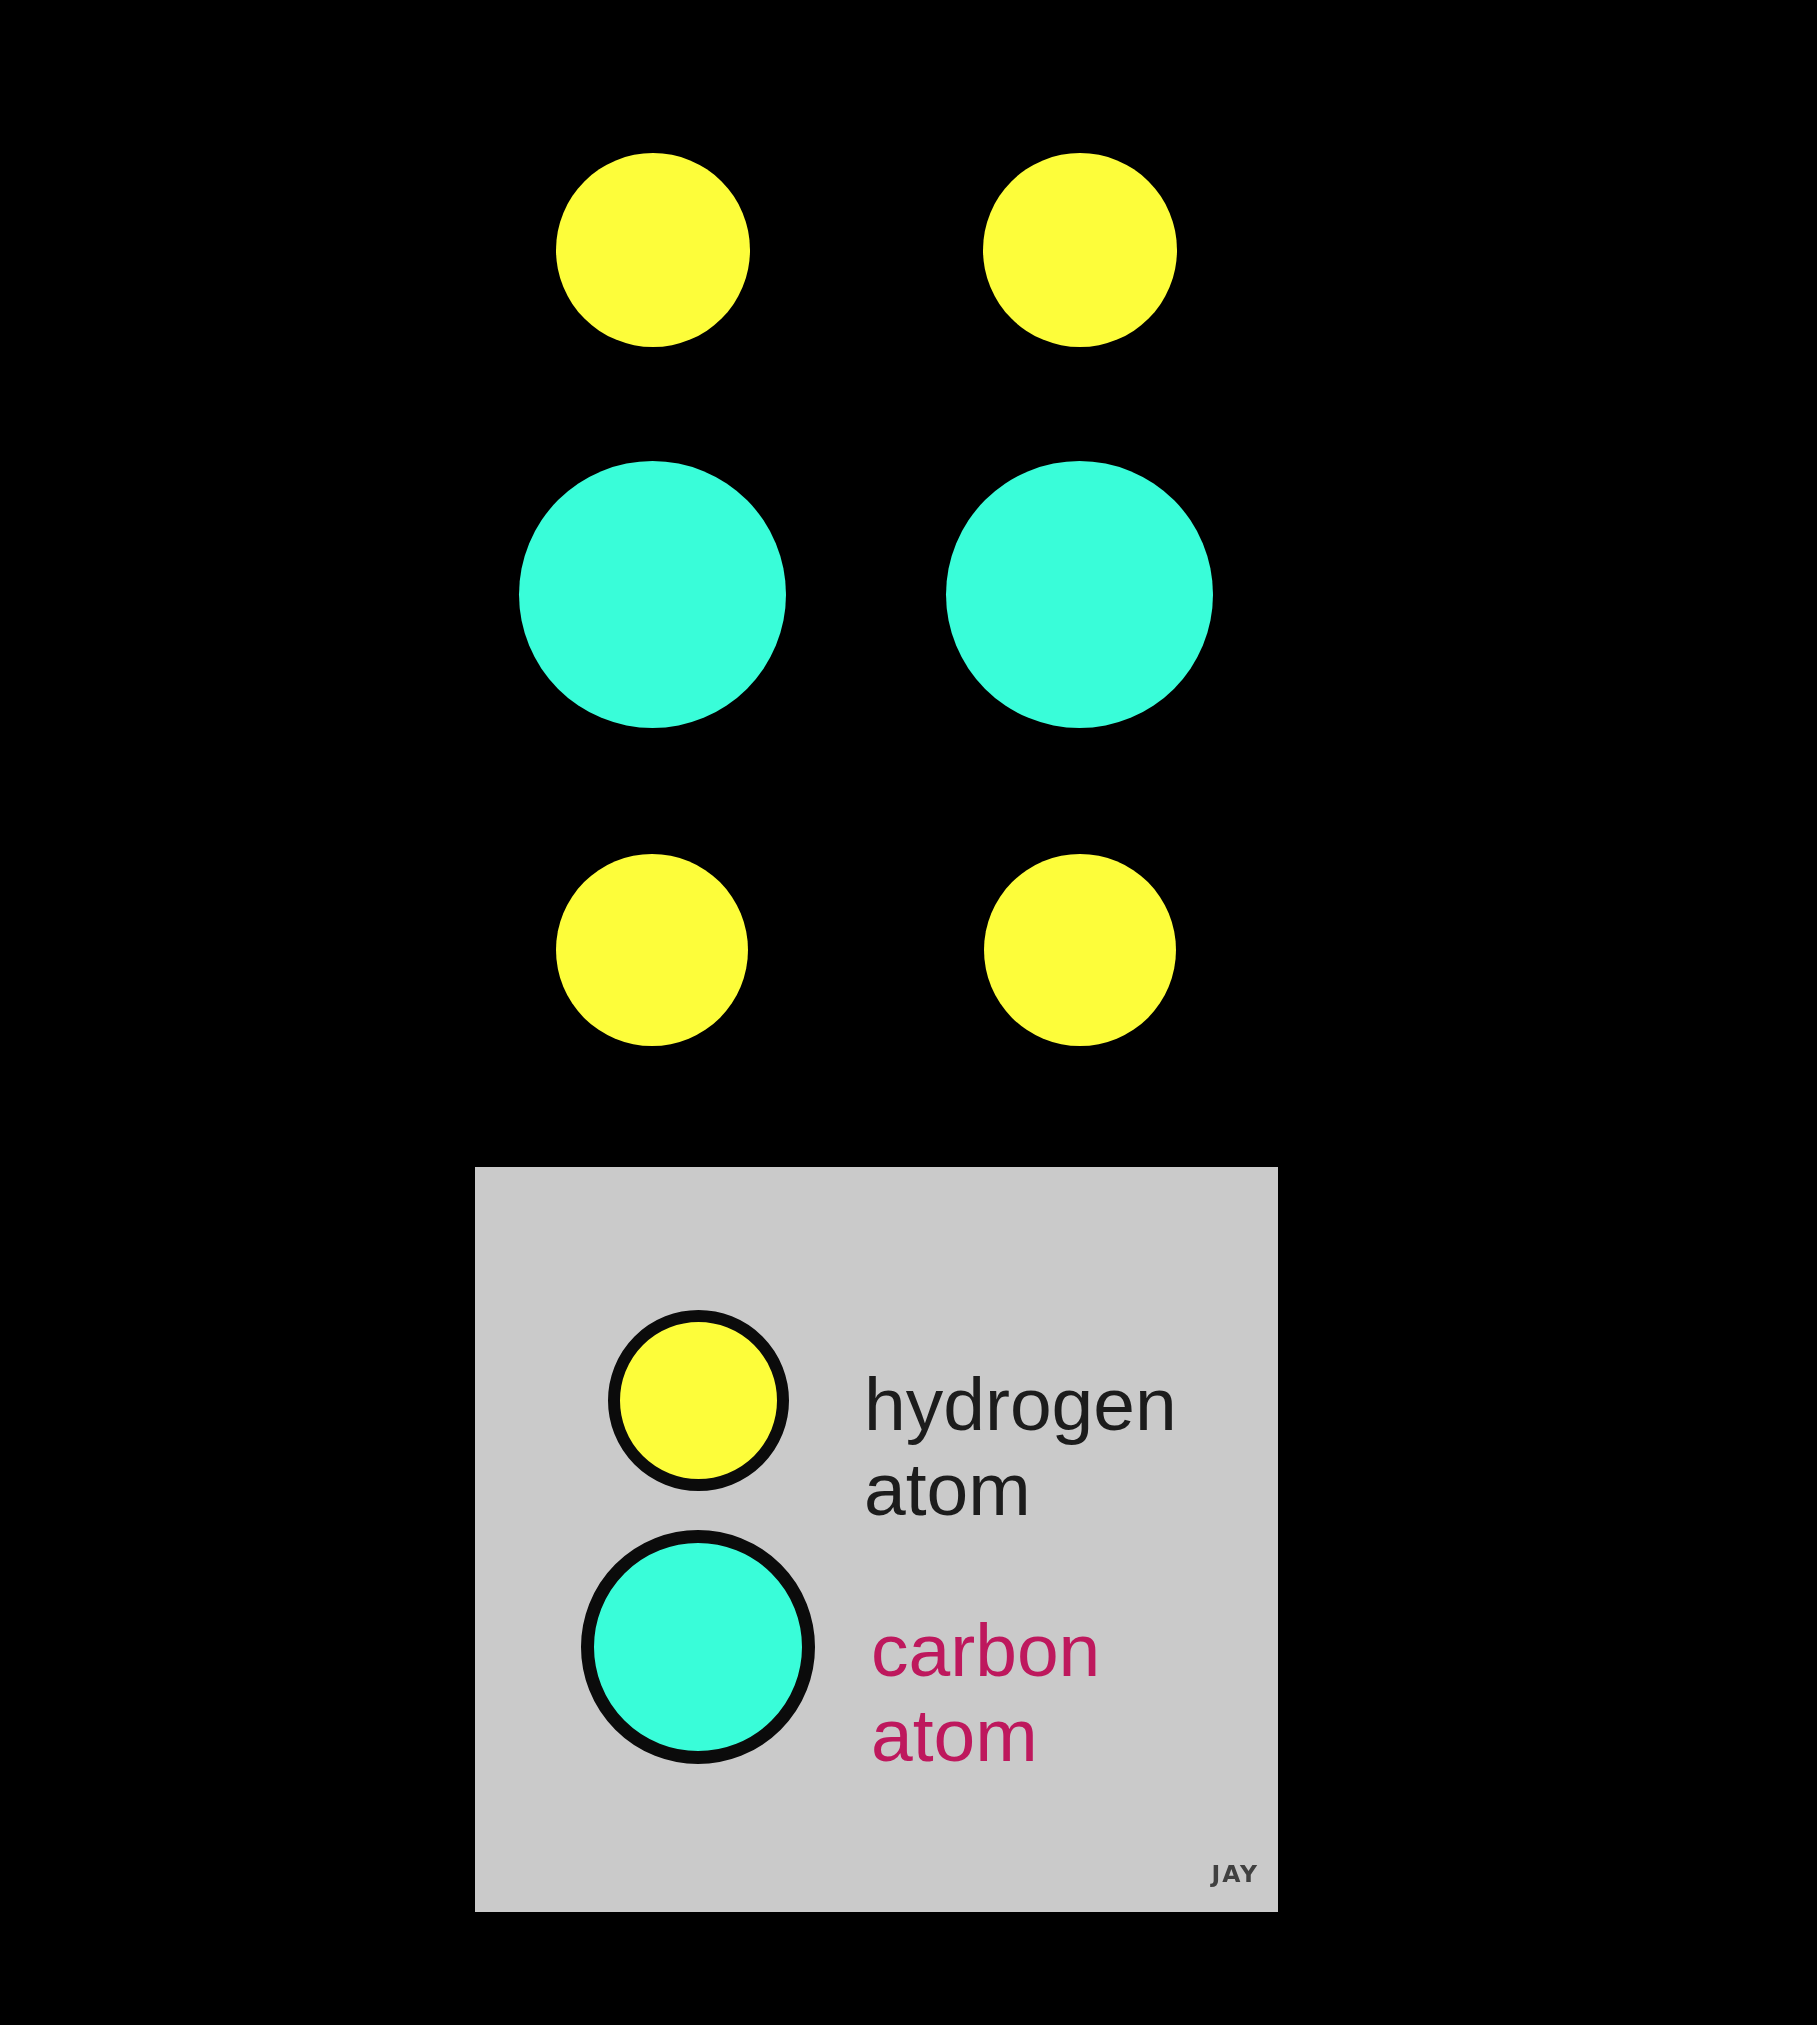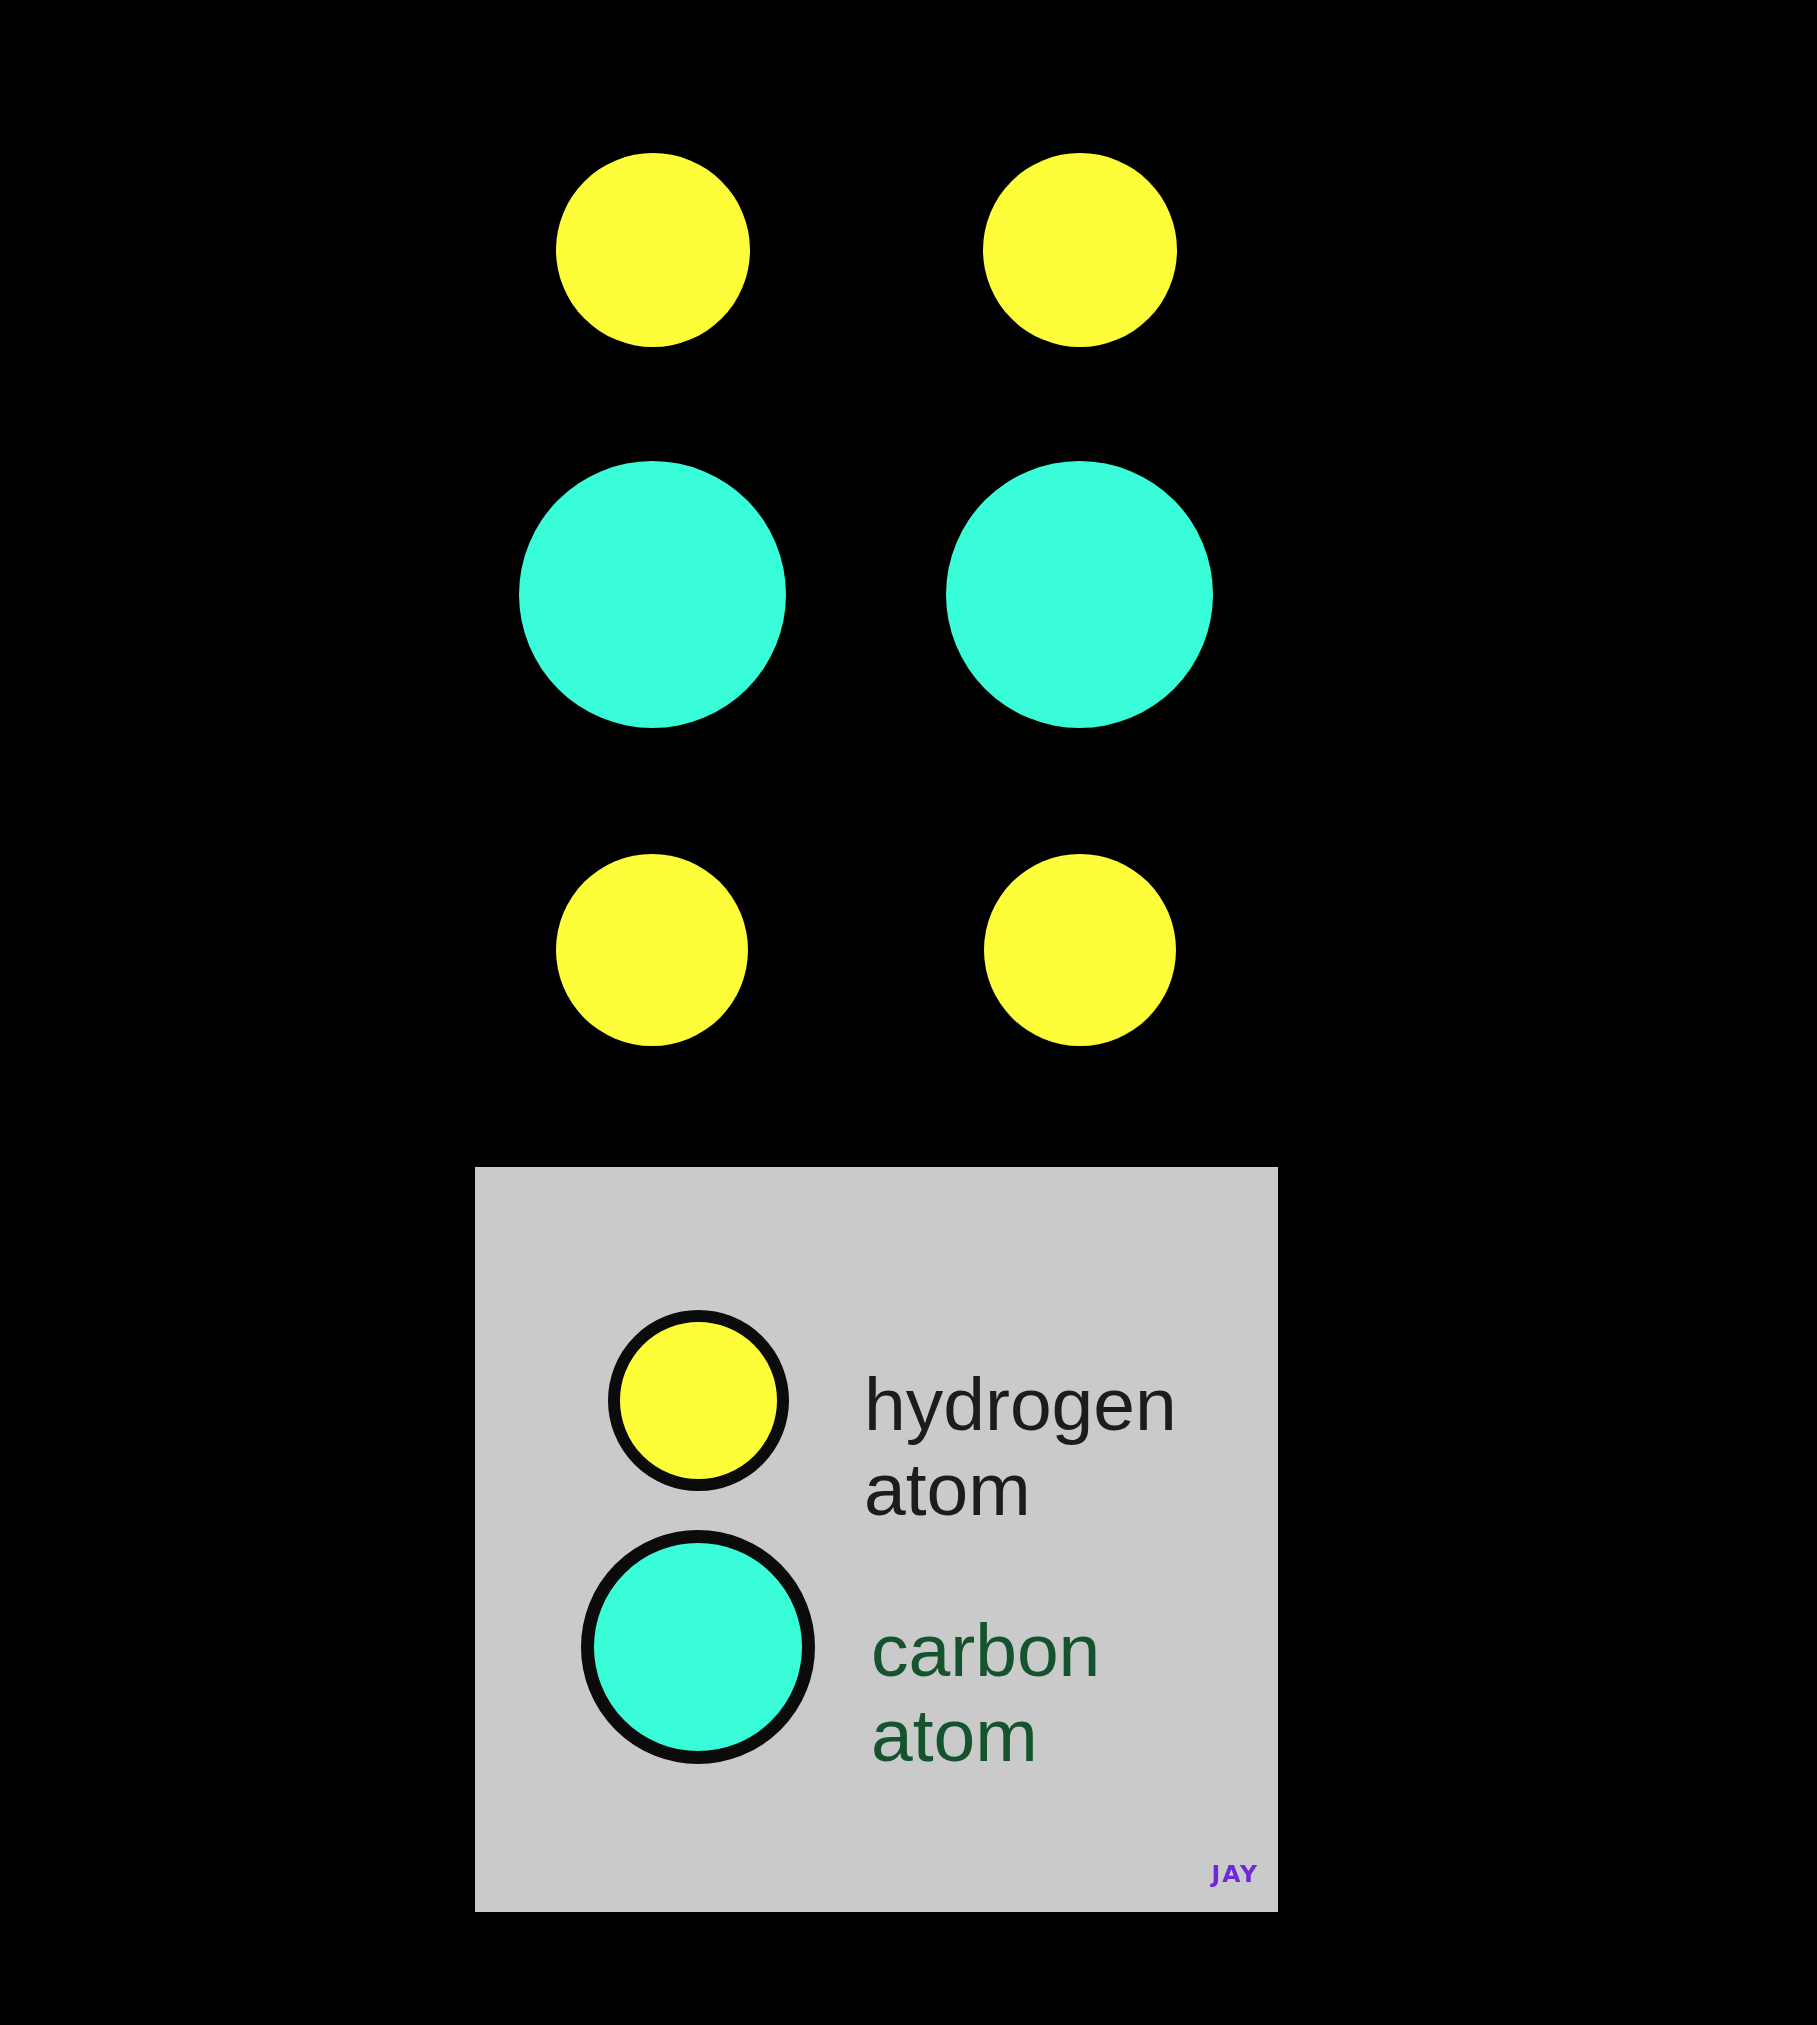--- a/index.html
+++ b/index.html
@@ -57,22 +57,22 @@
 <div class="canvas" style="background: rgb(0, 0, 0);">
   <div class="molecule" id="molecule">
       <div class="atom" style="left: 556px; top: 153px; width: 194px; height: 194px; background: rgb(253, 253, 58);"></div>
       <div class="atom" style="left: 983px; top: 153px; width: 194px; height: 194px; background: rgb(253, 253, 58);"></div>
       <div class="atom" style="left: 519px; top: 461px; width: 267px; height: 267px; background: rgb(57, 253, 217);"></div>
       <div class="atom" style="left: 946px; top: 461px; width: 267px; height: 267px; background: rgb(57, 253, 217);"></div>
       <div class="atom" style="left: 556px; top: 854px; width: 192px; height: 192px; background: rgb(253, 253, 58);"></div>
       <div class="atom" style="left: 984px; top: 854px; width: 192px; height: 192px; background: rgb(253, 253, 58);"></div>
     </div>
   <div class="legend" id="legend" style="left: 475px; top: 1167px; width: 803px; height: 745px; background: rgb(202, 202, 202);">
-    <div class="signature" style="color: #6d28d9;">JAY</div>
+    <div class="signature" style="color: #404040;">JAY</div>
   <div class="legend-circle" style="left: 133px; top: 143px; width: 181px; height: 181px; border-width: 12.2px; border-color: rgb(11, 11, 11); background: rgb(253, 253, 58);"></div>
       <div class="legend-label" style="left: 389px; top: 171px; color: rgb(28, 28, 28);">hydrogen
 atom</div>
       <div class="legend-circle" style="left: 106px; top: 363px; width: 234px; height: 234px; border-width: 13px; border-color: rgb(11, 11, 11); background: rgb(57, 253, 217);"></div>
-      <div class="legend-label" style="left: 396px; top: 417px; color: #14532d;">carbon
+      <div class="legend-label" style="left: 396px; top: 417px; color: #be185d;">carbon
 atom</div>
     </div>
 </div>
 
 
 </body></html>

